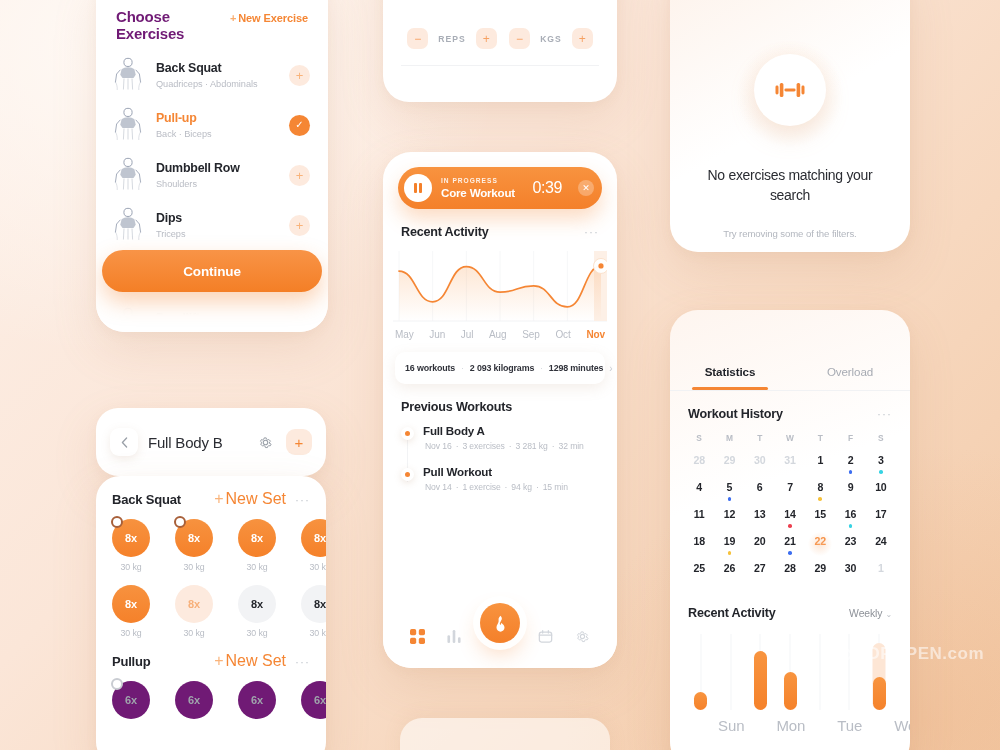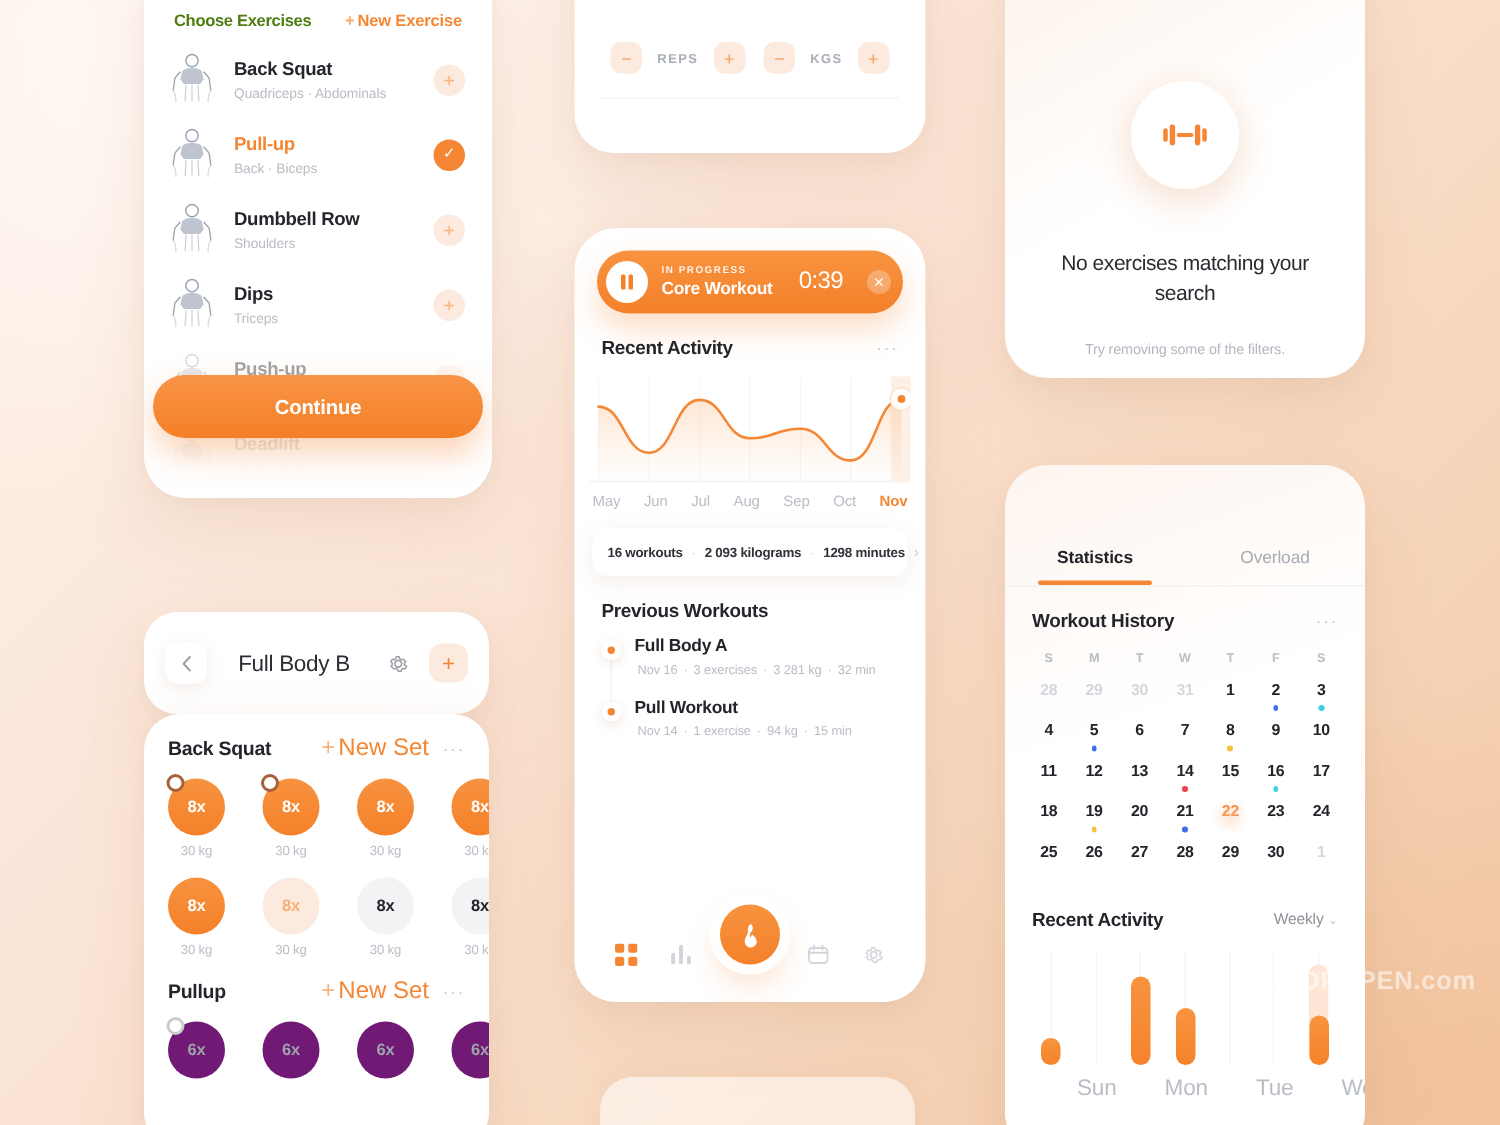--- a/index.html
+++ b/index.html
@@ -32,21 +32,21 @@
   .card {
     position: absolute;
     background: #ffffff;
     border-radius: 26px;
     box-shadow: 0 18px 46px rgba(191,136,97,0.16), 0 3px 12px rgba(191,136,97,0.07);
   }
 
   
   #card-exercises { left: 96px; top: -26px; width: 232px; height: 358px; border-radius: 28px; overflow: hidden; }
   .ce-head { display:flex; align-items:baseline; justify-content:space-between; padding: 34px 20px 8px 20px; }
-  .ce-title { font-size: 11px; font-weight: 700; color: #4d7c0f; letter-spacing: -.2px; }
+  .ce-title { font-size: 15px; font-weight: 700; color: #701a75; letter-spacing: -.2px; }
   .ce-new { font-size: 11px; font-weight: 700; color: #f58634; letter-spacing: -.1px; white-space: nowrap; }
   .ce-new .plus { color: #f9ad6f; margin-right: 2px; font-weight: 700; }
   .ex-row { display:flex; align-items:center; gap: 10px; padding: 6px 18px 6px 14px; height: 50px; }
   .ex-ico { width: 36px; height: 40px; flex: 0 0 36px; display:flex; align-items:center; justify-content:center; }
   .ex-txt { flex: 1; min-width: 0; }
   .ex-name { font-size: 12.4px; font-weight: 700; color: #24262c; letter-spacing: -.2px; line-height: 1.25; }
   .ex-name.sel { color: #f58634; }
   .ex-sub { font-size: 9.2px; color: #b9bcc4; margin-top: 2px; letter-spacing: -.05px; }
   .ex-btn {
     width: 21px; height: 21px; border-radius: 50%; flex: 0 0 21px;
@@ -72,21 +72,21 @@
   }
 
   
   #card-fbb-head { left: 96px; top: 408px; width: 230px; height: 68px; border-radius: 22px; }
   .fbb-head { display:flex; align-items:center; height:100%; padding: 0 14px; gap: 10px; }
   .back-chip {
     width: 28px; height: 28px; border-radius: 9px; background:#fff;
     box-shadow: 0 3px 10px rgba(180,140,110,0.17);
     display:flex; align-items:center; justify-content:center; color:#9aa0a8; font-size: 13px;
   }
-  .fbb-title { flex:1; font-size: 15px; font-weight: 400; color:#2b2d33; letter-spacing:-.2px;text-align:center; }
+  .fbb-title { flex:1; font-size: 15px; font-weight: 400; color:#2b2d33; letter-spacing:-.2px; }
   .gear-btn { width: 22px; height:22px; color:#9ba1a9; display:flex; align-items:center; justify-content:center; }
   .add-chip {
     width: 26px; height: 26px; border-radius: 9px; background:#fdeade;
     display:flex; align-items:center; justify-content:center;
     color:#f58634; font-size: 15px; line-height:1;
   }
 
   
   #card-sets { left: 96px; top: 476px; width: 230px; height: 290px; border-radius: 24px; overflow:hidden; }
   .set-sec { padding: 14px 16px 0 16px; }

